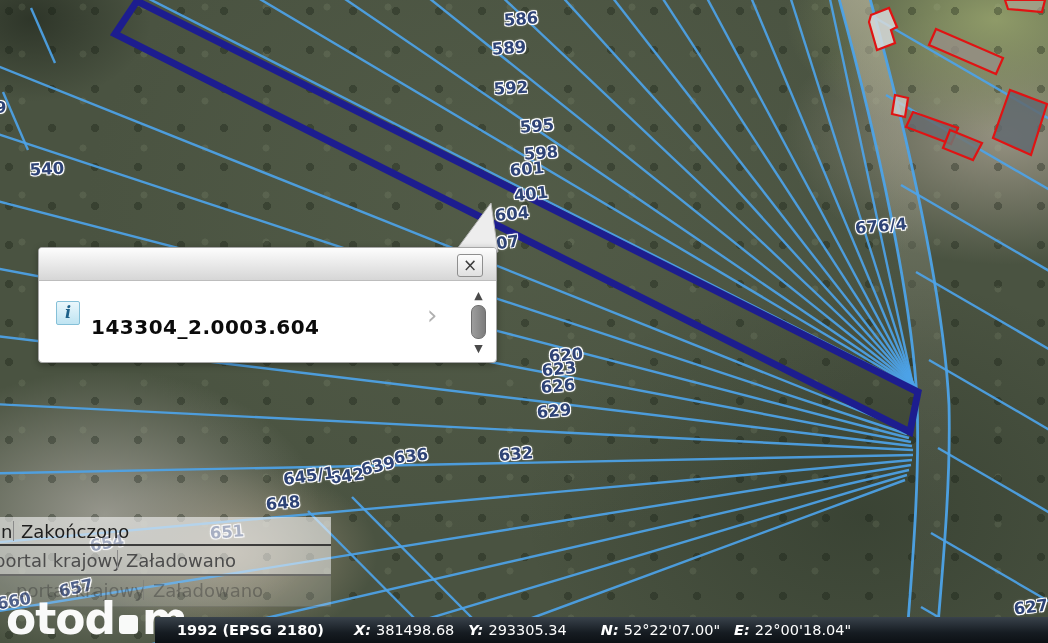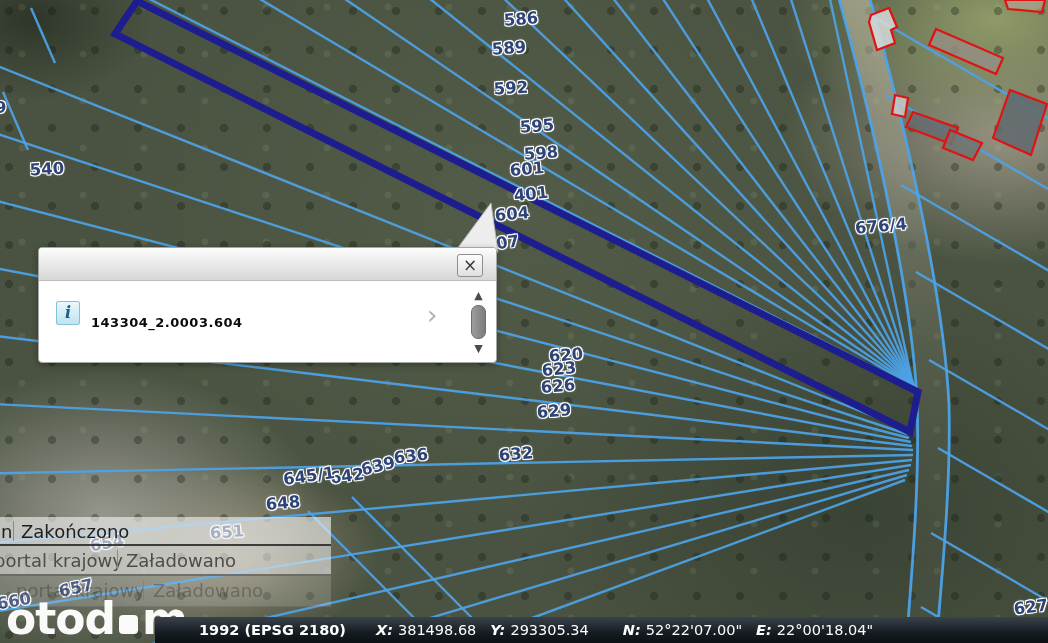--- a/index.html
+++ b/index.html
@@ -51,33 +51,33 @@
   .popup .title{position:absolute;left:0;top:0;right:0;height:33px;
     background:linear-gradient(#fdfdfd,#d6d6d6);border-bottom:1px solid #bdbdbd;
     border-radius:3px 3px 0 0;}
   .popup .close{position:absolute;right:13px;top:6px;width:26px;height:23px;
     border:1px solid #8f8f8f;border-radius:3px;background:linear-gradient(#fdfdfd,#e0e0e0);
     color:#3c3c3c;font-size:17px;line-height:21px;text-align:center;cursor:pointer;}
   .popup .infoicon{position:absolute;left:17px;top:53px;width:24px;height:24px;
     background:linear-gradient(#eaf7fc,#bfe4f2);border:1px solid #85c0d8;border-radius:2px;
     color:#1c6089;font:italic 700 16px/22px "DejaVu Serif","Liberation Serif",serif;text-align:center;}
   .popup .l1{position:absolute;left:52px;top:50px;font-size:13.5px;color:#4f4f4f;white-space:nowrap;}
-  .popup .l2{position:absolute;left:52px;top:67px;font-size:13px;font-weight:700;
+  .popup .l2{position:absolute;left:52px;top:67px;font-size:20px;font-weight:700;
     color:#0b0b0b;letter-spacing:.5px;white-space:nowrap;text-align:center;}
   .popup .chev{position:absolute;left:388px;top:52px;font-size:26px;color:#b0b0b0;cursor:pointer;}
   .popup .sbar{position:absolute;right:7px;top:41px;width:21px;height:70px;text-align:center;}
   .popup .sup,.popup .sdn{display:block;font-size:11px;color:#4a4a4a;height:13px;line-height:13px;cursor:pointer;}
   .popup .sthumb{display:block;width:15px;height:34px;margin:3px auto;cursor:grab;
     background:linear-gradient(90deg,#9d9d9d,#7c7c7c);border-radius:7px;border:1px solid #6f6f6f;}
   
   .statusbar{position:absolute;left:155px;right:0;top:617px;height:26px;z-index:6;
     background:linear-gradient(#39424b,#161c22 60%,#0c1014);
     display:flex;align-items:center;padding-left:22px;
     font-size:14.5px;color:#ededed;white-space:nowrap;}
-  .statusbar .b{font-weight:700;color:#fff;margin-left:22px;}
+  .statusbar .b{font-weight:700;color:#fff;margin-left:0;}
   .statusbar .k{font-weight:700;font-style:italic;color:#fff;margin:0 5px 0 14px;}
   .statusbar .k.first{margin-left:30px;}
   .statusbar .k.grp{margin-left:34px;}
   .statusbar .v{color:#fdfdfd;}
 </style>
 </head>
 <body>
 
 <div class="stage">
 

